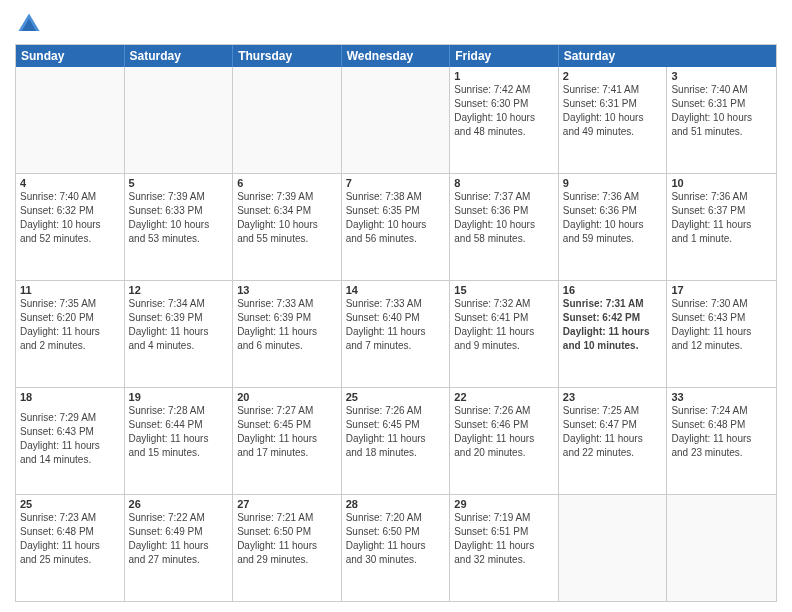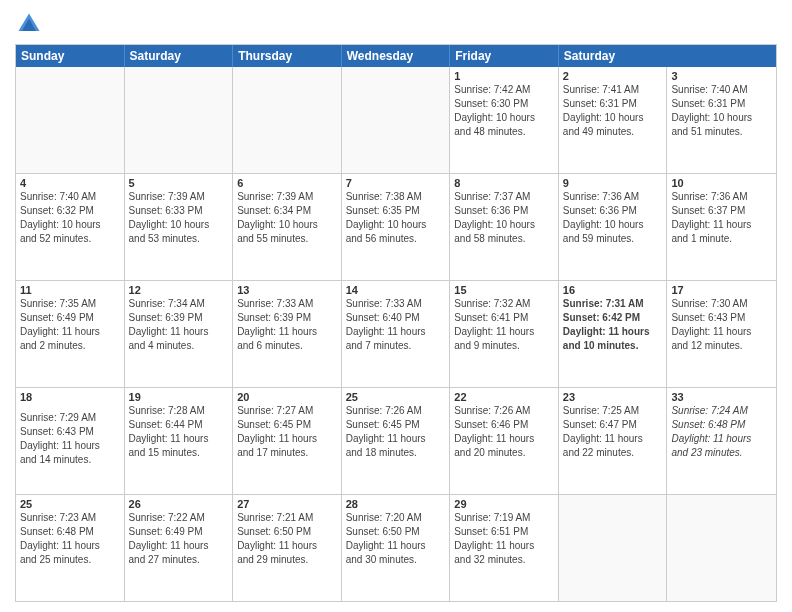--- a/index.html
+++ b/index.html
@@ -215,21 +215,21 @@
             <div class="day-info" style="white-space: pre-line;">Sunrise: 7:36 AM
 Sunset: 6:37 PM
 Daylight: 11 hours
 and 1 minute.</div>
           </div>
         </div>
         <div class="cal-row">
           <div class="cal-cell">
             <span class="day-num">11</span>
             <div class="day-info" style="white-space: pre-line;">Sunrise: 7:35 AM
-Sunset: 6:49 PM
+Sunset: 6:20 PM
 Daylight: 11 hours
 and 2 minutes.</div>
           </div>
           <div class="cal-cell">
             <span class="day-num">12</span>
             <div class="day-info" style="white-space: pre-line;">Sunrise: 7:34 AM
 Sunset: 6:39 PM
 Daylight: 11 hours
 and 4 minutes.</div>
           </div>
@@ -307,21 +307,21 @@
           </div>
           <div class="cal-cell">
             <span class="day-num">23</span>
             <div class="day-info" style="white-space: pre-line;">Sunrise: 7:25 AM
 Sunset: 6:47 PM
 Daylight: 11 hours
 and 22 minutes.</div>
           </div>
           <div class="cal-cell">
             <span class="day-num">33</span>
-            <div class="day-info" style="white-space: pre-line; font-style: italic;">Sunrise: 7:24 AM
+            <div class="day-info" style="white-space: pre-line;">Sunrise: 7:24 AM
 Sunset: 6:48 PM
 Daylight: 11 hours
 and 23 minutes.</div>
           </div>
         </div>
         <div class="cal-row">
           <div class="cal-cell">
             <span class="day-num">25</span>
             <div class="day-info" style="white-space: pre-line;">Sunrise: 7:23 AM
 Sunset: 6:48 PM

